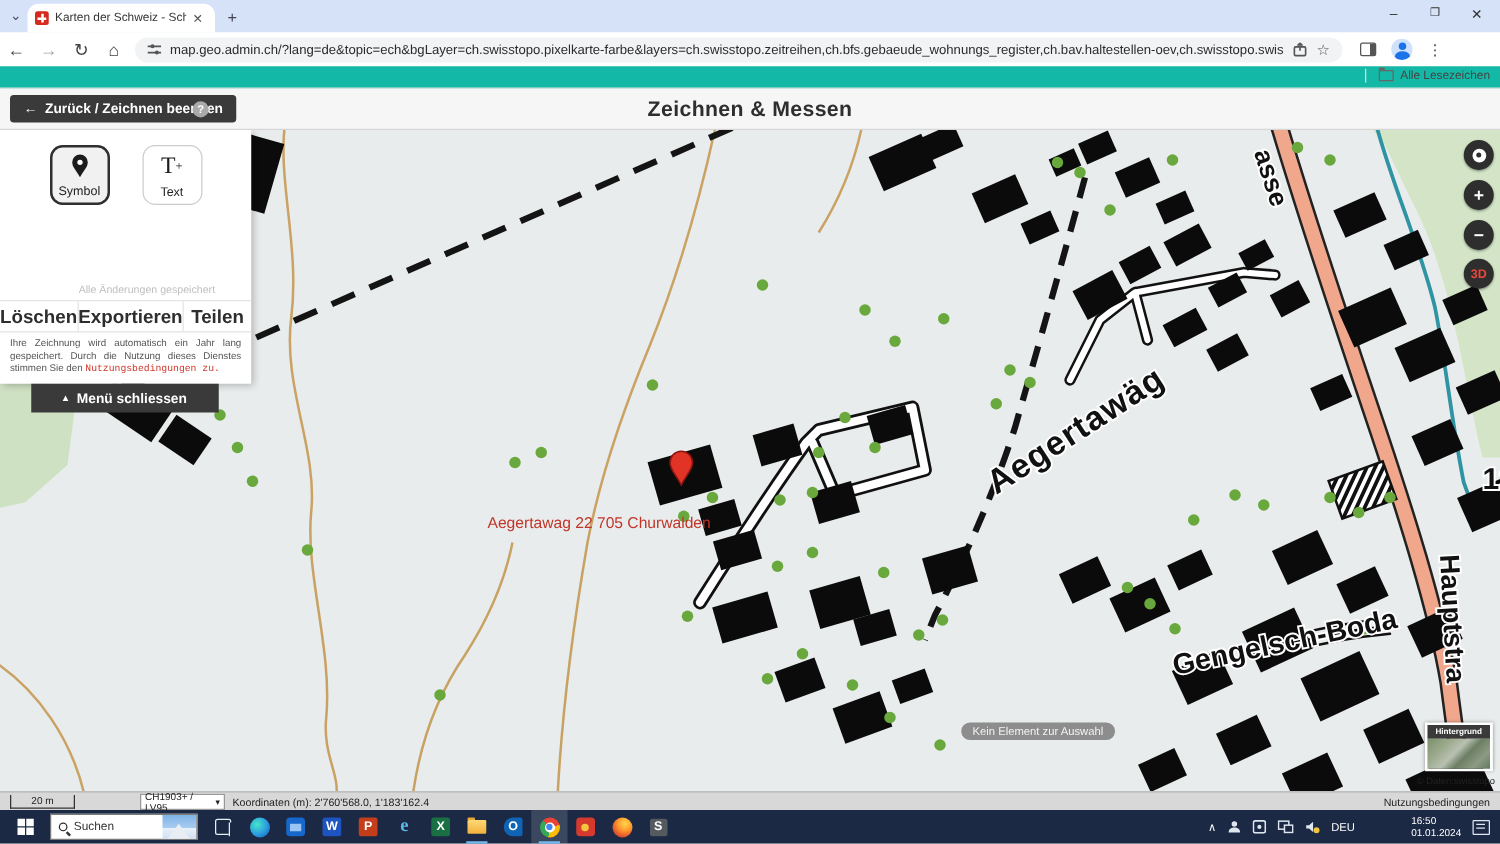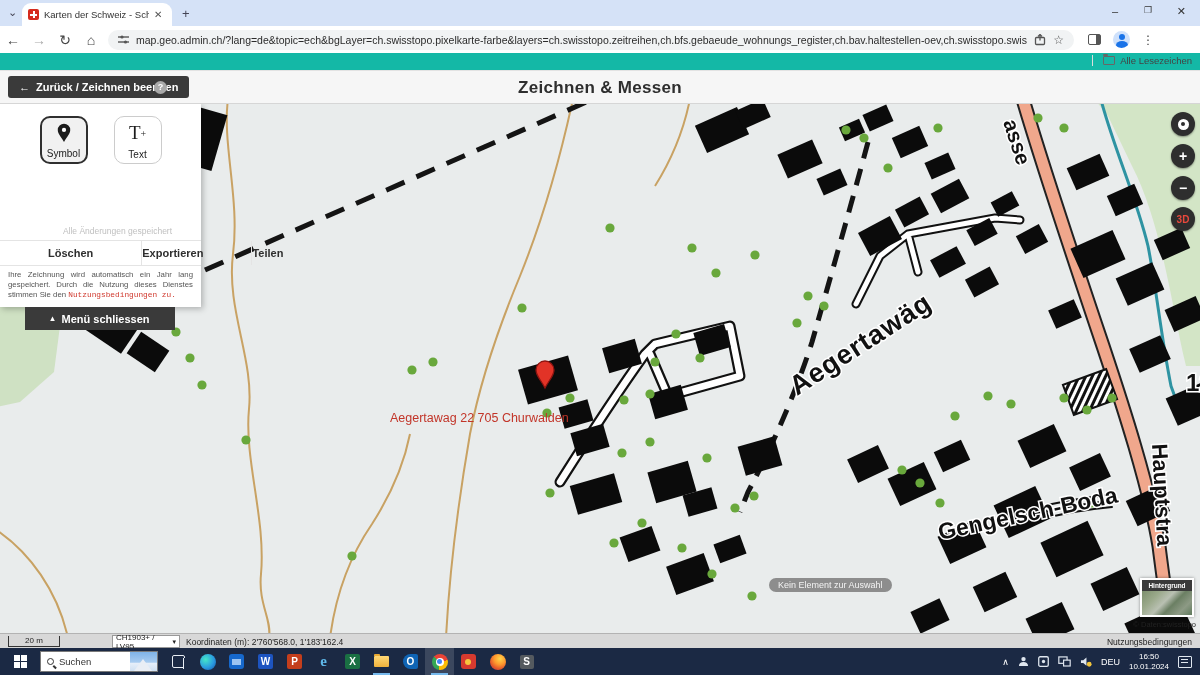--- a/index.html
+++ b/index.html
@@ -49,21 +49,21 @@
 
   
   #panel{left:0;top:0;width:201px;height:203px;background:#fff;box-shadow:2px 2px 6px rgba(0,0,0,.25);}
   .toolrow{position:absolute;left:0;width:201px;display:flex;justify-content:center;gap:26px;}
   .tool{width:48px;height:48px;border:1px solid #ccc;border-radius:10px;background:#fff;display:flex;flex-direction:column;align-items:center;justify-content:flex-end;padding-bottom:3px;cursor:pointer;}
   .tool.sel{border:2px solid #2f2f2f;background:#f1f1f1;}
   .tool .tlabel{font-size:10px;color:#222;}
   .tool .tico{flex:1;display:flex;align-items:center;justify-content:center;}
   #savednote{top:122px;left:0;width:201px;text-align:center;font-size:8.5px;color:#c0c0c0;margin-left:17px;}
   #actions{top:136px;left:0;width:201px;height:26px;border-top:1px solid #e4e4e4;border-bottom:1px solid #e4e4e4;display:flex;}
-  .action{flex:1;display:flex;align-items:center;justify-content:center;font-size:11px;font-weight:bold;color:#2e2e2e;cursor:pointer;margin-left:48px;}
+  .action{flex:1;display:flex;align-items:center;justify-content:center;font-size:15px;font-weight:bold;color:#2e2e2e;cursor:pointer;}
   .action + .action{border-left:1px solid #e4e4e4;}
   #disclaimer{top:166px;left:8px;width:185px;font-size:7.8px;color:#555;line-height:1.3;text-align:justify;}
   #discl-link{color:#d0392e;cursor:pointer;font-family:Liberation Mono, monospace;}
   #menuclose{left:25px;top:203px;width:150px;height:23px;background:#3a3a3a;color:#fff;font-size:11px;font-weight:bold;display:flex;align-items:center;justify-content:center;gap:7px;cursor:pointer;}
   #menuclose .up{font-size:8px;}
 
   
   .mapctl{left:1171px;width:24px;height:24px;border-radius:50%;background:#2e2e2e;color:#fff;display:flex;align-items:center;justify-content:center;font-size:14px;font-weight:bold;cursor:pointer;box-shadow:0 1px 2px rgba(0,0,0,.4);}
   #ctl3d{font-size:10px;color:#e8483c;}
   #ctlloc .ring{width:11px;height:11px;border-radius:50%;background:#fff;position:relative;}
@@ -108,21 +108,21 @@
   .chromeico span{width:8px;height:8px;border-radius:50%;background:#fff;display:flex;align-items:center;justify-content:center;}
   .chromeico span b{width:5px;height:5px;border-radius:50%;background:#4286f5;}
   .ffico{width:16px;height:16px;border-radius:50%;background:radial-gradient(circle at 62% 30%,#ffd54a 0%,#ff9a2e 38%,#e3572b 68%,#b5305c 100%);}
   .redico{width:15px;height:15px;border-radius:3px;background:#d63a2f;position:relative;}
   .redico:before{content:"";position:absolute;left:4px;top:5px;width:6px;height:6px;border-radius:50%;background:#f7c53d;}
   .mailico{width:15px;height:15px;border-radius:3px;background:#1668cc;position:relative;}
   .mailico:before{content:"";position:absolute;left:3px;top:4.5px;width:9px;height:6px;background:#9cc4f2;}
   #tray{margin-left:auto;display:flex;align-items:center;gap:9px;padding-right:8px;color:#fff;}
   .trayico{display:flex;align-items:center;justify-content:center;}
   #lang{font-size:9px;color:#fff;}
-  #clock{text-align:center;font-size:8px;line-height:1.25;color:#fff;}
+  #clock{font-size:8px;line-height:1.25;color:#fff;margin-left:36px;}
   #notifico{width:14px;height:12px;border:1.3px solid #dfe6ef;border-radius:1px;position:relative;}
   #notifico:before{content:"";position:absolute;left:2px;top:2px;width:7px;height:1.3px;background:#dfe6ef;box-shadow:0 3px 0 #dfe6ef;}
 </style>
 </head>
 <body>
 
 <div id="stage">
 
   <div id="tabstrip" class="abs">
     <div id="tabsearch" class="abs">⌄</div>
@@ -480,19 +480,19 @@
       </span>
       <span class="trayico">
         <svg width="12" height="11" viewBox="0 0 13 12">
             <path d="M1,4.5 L3.5,4.5 L7,1.5 L7,10.5 L3.5,7.5 L1,7.5 Z" fill="#dfe6ef"></path>
             <circle cx="10" cy="9" r="2.6" fill="#f2c53d"></circle>
           </svg>
       </span>
       <span id="lang">DEU</span>
       <span id="clock">
         <span>16:50</span><br>
-        <span>10.01.2024</span>
+        <span>01.01.2024</span>
       </span>
       <span id="notifico"></span>
     </div>
   </div>
 
 </div>
 
 </body></html>

